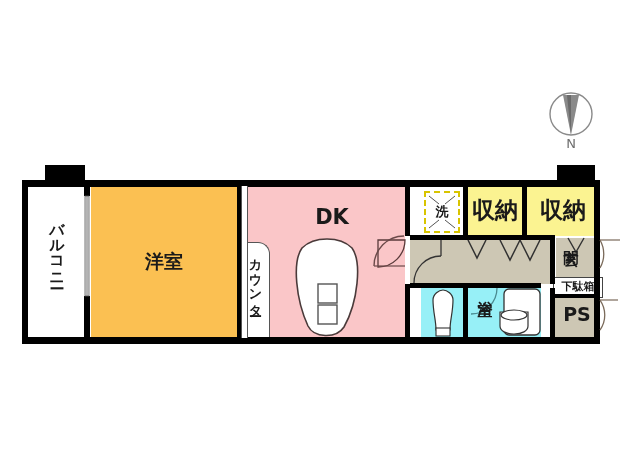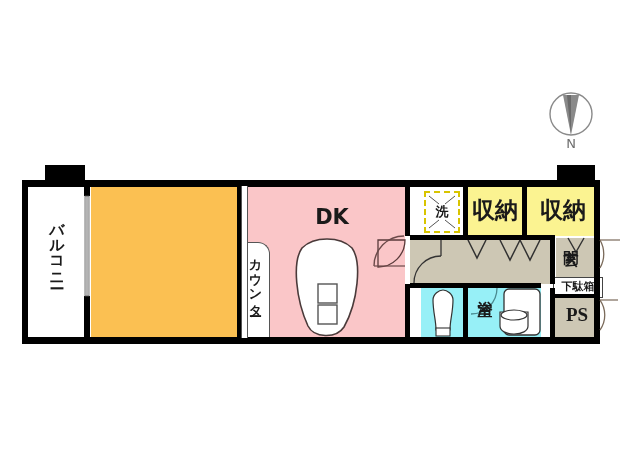--- a/index.html
+++ b/index.html
@@ -231,32 +231,33 @@
     <g stroke="#555" stroke-width="1" fill="none">
       <line x1="429" y1="196" x2="439" y2="204"></line>
       <line x1="455" y1="196" x2="445" y2="204"></line>
       <line x1="429" y1="228" x2="439" y2="220"></line>
       <line x1="455" y1="228" x2="445" y2="220"></line>
     </g>
   </svg>
 
   <div class="lbl lbl-v t-balcony" style="left:48px;top:212px;width:16px;">バルコニー</div>
 
+  <div class="lbl t-washitsu" style="left:123px;top:252px;width:82px;">洋室</div>
 
   <div class="lbl lbl-v t-counter" style="left:246px;top:250px;width:16px;">カウンター</div>
 
   <div class="lbl t-dk" style="left:300px;top:207px;width:48px;margin-left:8px;">DK</div>
 
   <div class="lbl t-sen" style="left:428px;top:205px;width:28px;">洗</div>
 
   <div class="lbl t-storage" style="left:470px;top:199px;width:50px;">収納</div>
 
   <div class="lbl t-storage" style="left:532px;top:199px;width:62px;">収納</div>
 
   <div class="lbl lbl-v t-genkan" style="left:562px;top:238px;width:16px;">玄関</div>
 
   <div class="lbl t-getabako" style="left:556px;top:281px;width:44px;">下駄箱</div>
 
   <div class="lbl lbl-v t-yokushitsu" style="left:476px;top:289px;width:16px;">浴室</div>
 
-  <div class="lbl t-ps" style="left:559px;top:305px;width:36px;font-family:Liberation Serif, serif;">PS</div>
+  <div class="lbl t-ps" style="left:559px;top:305px;width:36px;">PS</div>
 
 </div>
 
 </body></html>

